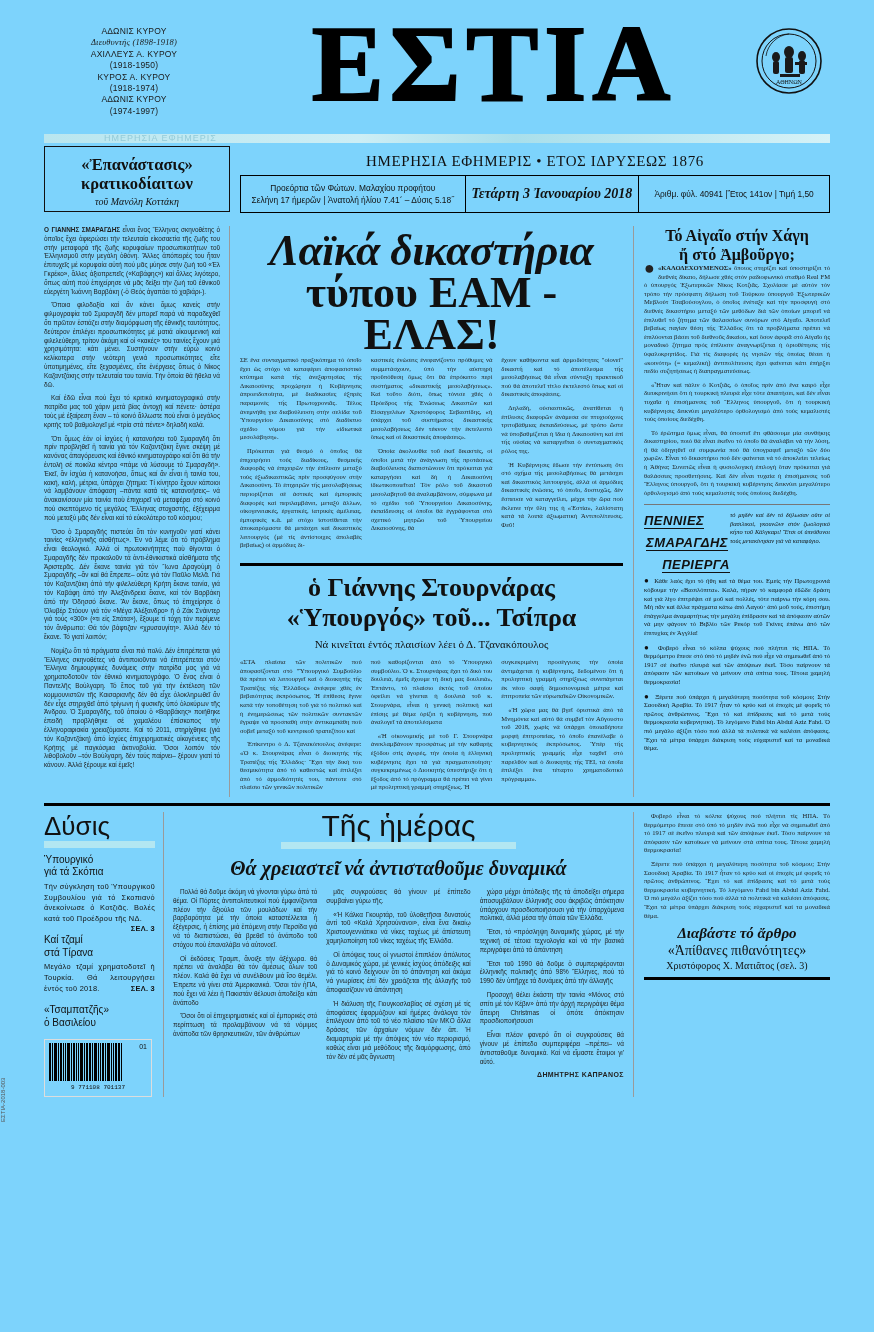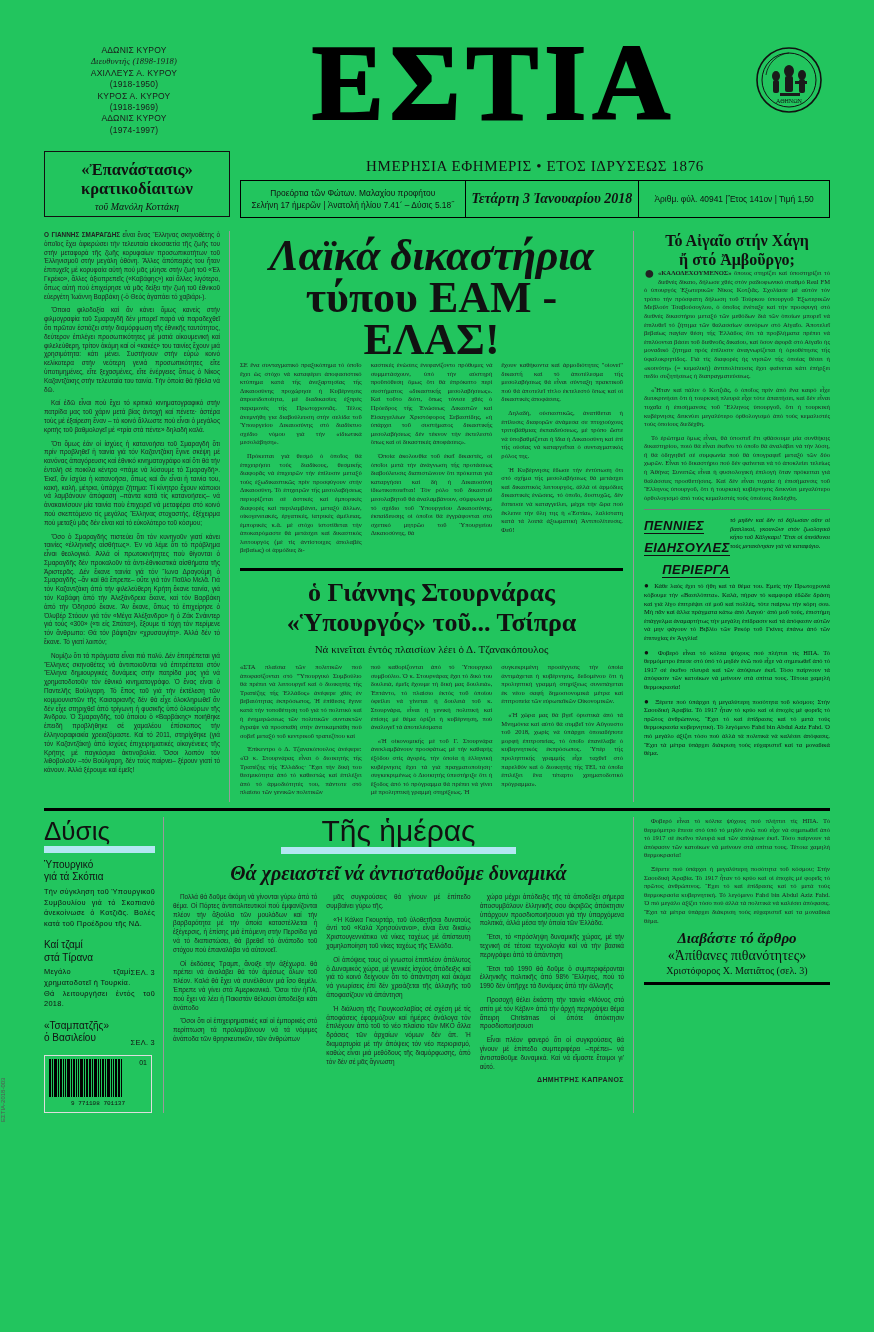--- a/index.html
+++ b/index.html
@@ -7,23 +7,23 @@
   body {
     width: 874px; height: 1332px;
     background: #ffffff;
     font-family: "Liberation Serif", serif;
     color: #111;
     overflow: hidden;
     position: relative;
   }
   .page {
     width: 874px; height: 1332px;
-    padding: 33px 44px 10px 44px;
+    padding: 14px 44px 10px 44px;
     position: relative;
-    background: #22c55e;
+    background: #7dd3fc;
   }
 
   
   .masthead { display:flex; align-items:flex-start; justify-content:space-between; height:118px; }
   .founders { width:180px; text-align:center; padding-top:12px; font-family:"Liberation Sans", sans-serif; }
   .founders div { font-size:8.5px; line-height:11.4px; letter-spacing:.2px; color:#1a1a1a; }
   .founders .ital { font-style:italic; font-family:"Liberation Serif", serif; font-size:8.5px;}
   .logo-wrap { flex:1; display:flex; align-items:center; justify-content:center; }
   .logo {
     font-family:"Liberation Serif", serif;
@@ -131,21 +131,21 @@
 
   .sec-title { font-size:26px; line-height:28px; font-family:"Liberation Sans", sans-serif; }
   .hl { background:#b3e7f2; height:7px; width:100%; margin-top:1px; margin-bottom:6px;}
   .hl.center { margin:2px auto 7px auto; width:52%; }
   .sec-title.center { text-align:center; font-size:30px; }
   .dayhead { text-align:center; font-weight:bold; font-style:italic; font-size:20px; line-height:24px; margin:2px 0 8px 0;}
 
   .brief { margin-bottom:10px; }
   .brief .bt { font-family:"Liberation Sans", sans-serif; font-size:10px; font-weight:normal; line-height:12.5px; color:#111; margin-bottom:3px;}
   .brief .bb { font-family:"Liberation Sans", sans-serif; font-size:7.4px; line-height:10.6px; text-align:justify; letter-spacing:.3px;}
-  .brief .sel { font-weight:normal; float:right;margin-top:39px; }
+  .brief .sel { font-weight:bold; float:right; }
 
   .barcode { margin-top:10px; width:108px; height:58px; position:relative; border:1px solid #ddd;}
   .barcode .bars { height:44px; display:flex; gap:1px; padding:3px 4px;}
   .barcode .bars i { display:block; background:#000; }
   .barcode .num { font-family:"Liberation Mono", monospace; font-size:6px; text-align:center;}
   .barcode .tag { position:absolute; right:4px; top:3px; font-family:"Liberation Sans", sans-serif; font-size:7px;}
 
   .readmore { text-align:center; margin-top:0; }
   .readmore .r1 { font-weight:bold; font-style:italic; font-size:15px; }
   .readmore .r2 { font-size:14px; margin-top:1px;}
@@ -162,21 +162,21 @@
 
 <div class="page">
 
   <div class="masthead">
     <div class="founders">
       <div>ΑΔΩΝΙΣ ΚΥΡΟΥ</div>
       <div class="ital">Διευθυντής (1898-1918)</div>
       <div>ΑΧΙΛΛΕΥΣ Α. ΚΥΡΟΥ</div>
       <div>(1918-1950)</div>
       <div>ΚΥΡΟΣ Α. ΚΥΡΟΥ</div>
-      <div>(1918-1969)</div>
+      <div>(1918-1974)</div>
       <div>ΑΔΩΝΙΣ ΚΥΡΟΥ</div>
       <div>(1974-1997)</div>
     </div>
 
     <div class="logo-wrap">
       <div class="logo">ΕΣΤΙΑ</div>
     </div>
 
     <div class="emblem">
       <svg viewBox="0 0 70 70" width="70" height="70">
@@ -191,20 +191,23 @@
           <rect x="45" y="34" width="6" height="14" rx="2"></rect>
           <rect x="41" y="36" width="12" height="3"></rect>
           <rect x="26" y="48" width="20" height="3"></rect>
         </g>
         <path d="M12 30 A26 26 0 0 1 35 8" fill="none" stroke="#111" stroke-width="0.8"></path>
         <text x="35" y="58" font-size="6" text-anchor="middle" fill="#111" font-family="Liberation Serif, serif">ΑΘΗΝΩΝ</text>
       </svg>
     </div>
   </div>
 
+  <div class="cyanbar">
+    <span class="ghost">ΗΜΕΡΗΣΙΑ ΕΦΗΜΕΡΙΣ</span>
+  </div>
 
   <div class="toprow">
     <div class="opinion-box">
       <div class="t1">«Ἐπανάστασις»</div>
       <div class="t1">κρατικοδίαιτων</div>
       <div class="t2">τοῦ Μανόλη Κοττάκη</div>
     </div>
     <div class="rightband">
       <div class="subhead">ΗΜΕΡΗΣΙΑ ΕΦΗΜΕΡΙΣ • ΕΤΟΣ ΙΔΡΥΣΕΩΣ 1876</div>
       <div class="dateband">
@@ -292,21 +295,21 @@
         </p>
         <p>«Ἦταν καί πάλιν ὁ Κοτζιᾶς, ὁ ὁποῖος πρίν ἀπό ἕνα καιρό εἶχε διευκρινήσει ὅτι ἡ τουρκική πλευρά εἶχε τότε ἀπαιτήσει, καί δέν εἶναι τυχαῖα ἡ ἐπισήμανσις τοῦ Ἕλληνος ὑπουργοῦ, ὅτι ἡ τουρκική κυβέρνησις δεικνύει μεγαλύτερο ὀρθολογισμό ἀπό τούς κεμαλιστές τούς ὁποίους διεδέχθη.</p>
         <p>Τό ἐρώτημα ὅμως εἶναι, θά ὑποστεῖ ἕτι φθάσουμε μία συνθήκης δικαστηρίου, ποιό θά εἶναι ἐκεῖνο τό ὁποῖο θά ἀναλάβει νά τήν λύση, ἤ θά ὁδηγηθεῖ σέ συμφωνία πού θά ὑπογραφεῖ μεταξύ τῶν δύο χωρῶν. Εἶναι τό δικαστήριο πού δέν φαίνεται νά τό ἀποκλείει τελείως ἡ Ἀθήνα; Συνεπῶς εἶναι ἡ φυσιολογική ἐπιλογή ὅταν πρόκειται γιά θαλάσσιες προσθετήσεις. Καί δέν εἶναι τυχαία ἡ ἐπισήμανσις τοῦ Ἕλληνος ὑπουργοῦ, ὅτι ἡ τουρκική κυβέρνησις δεικνύει μεγαλύτερο ὀρθολογισμό ἀπό τούς κεμαλιστές τούς ὁποίους διεδέχθη.</p>
       </div>
 
       <div class="rule-thin"></div>
       <div class="pennies">
         <div class="pennies-flex">
           <div class="labels">
             <div class="r1"><span class="pl">ΠΕΝΝΙΕΣ</span></div>
-            <div class="r2"><span class="pl">ΕΙΔΗΣΟΥΛΕΣ</span></div>
+            <div class="r2"><span class="pl">ΣΜΑΡΑΓΔΗΣ</span></div>
             <div class="r3"><span class="pl">ΠΕΡΙΕΡΓΑ</span></div>
           </div>
           <div class="txt">τό μηδέν καί δέν τό δήλωσαν οὔτε οἱ βασιλικοί, γκουνῶνε στόν ζωολογικό κῆπο τοῦ Κάλγκαρι! Ἔτσι οἱ ὑπεύθυνοι τούς μετακίνησαν γιά νά καταφύγιο.</div>
         </div>
 
         <div class="pen-item">
           <span class="sq">●</span>
           <span>Κάθε λαός ἔχει τό ἤθη καί τά θέμα του. Εμείς τήν Πρωτοχρονιά κόβουμε τήν «Βασιλόπιτα». Καλά, πήραν τό καμφορά ἐδῶδε δράση καί γιά λίγο ἐπιτρέψει σέ μοῦ καί πολλές, τότε παίρνω τήν κόρη σου. Μή πᾶν καί ἄλλα πράγματα κάτω ἀπό Λαγού· ἀπό μοῦ τούς, ἐπιστήμη ἐπάγγελμα ἀναμαρτήτως τήν μεγάλη ἐπίδρασιν καί τά ἀπόφασιν αὐτῶν νά μην φάγουν τό Βιβλίο τῶν Ρεκόρ τοῦ Γκίνες ἐπάνω ἀπό τῶν ἐπιτυχίας ἐν Ἀγγλία!</span>
         </div>
         <div class="pen-item">

